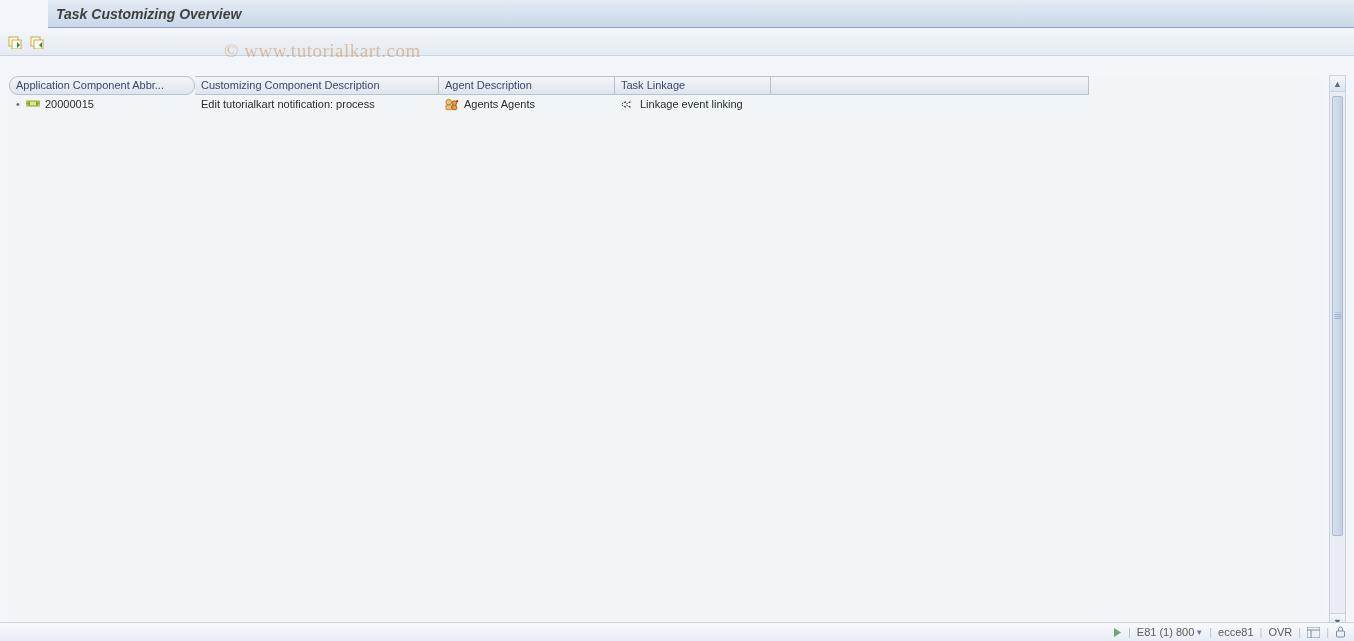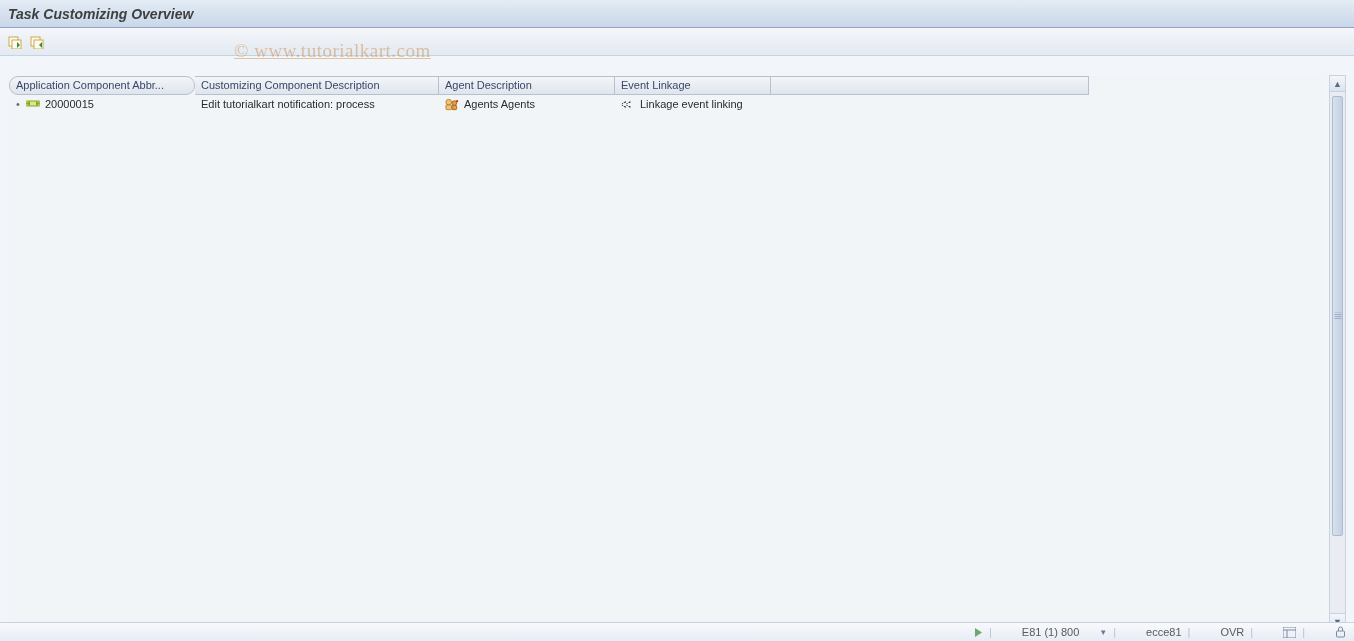--- a/index.html
+++ b/index.html
@@ -14,20 +14,21 @@
     }
 
     
     .titlebar {
       height: 28px;
       background: linear-gradient(to bottom, #e4ecf5 0%, #c9d7e8 100%);
       border-bottom: 1px solid #8ea6c4;
       display: flex;
       align-items: center;
       padding: 0 8px;
+      margin-left: 48px;
     }
     .titlebar .title {
       font-size: 14px;
       font-weight: bold;
       font-style: italic;
       color: #3f3f3f;
     }
 
     
     .toolbar {
@@ -152,49 +153,48 @@
       left: 50%;
       transform: translate(-50%,-50%);
       width: 7px; height: 7px;
       background: repeating-linear-gradient(to bottom,#9fb1ca 0 1px,transparent 1px 2px);
     }
 
     
     .watermark {
       position: absolute;
       top: 40px;
-      left: 234px;
+      left: 224px;
       font-size: 19px;
       font-family: Georgia, "Times New Roman", serif;
       color: rgba(200,130,60,0.45);
       pointer-events: none;
       user-select: none;
       letter-spacing: 0.5px;
-      text-decoration: underline;
     }
 
     
     .statusbar {
       position: absolute;
       left: 0;
       bottom: 0;
       width: 100%;
       height: 19px;
       background: linear-gradient(to bottom,#f7f9fc,#e7ecf4);
       border-top: 1px solid #c8d3e0;
       display: flex;
       align-items: center;
       justify-content: flex-end;
       gap: 6px;
       padding: 0 8px;
       font-size: 11px;
       color: #5a5a5a;
     }
     .status-sep { color:#b9c2d0; }
-    .status-item { display:inline-flex; align-items:center; gap:20px;margin-left:24px; }
+    .status-item { display:inline-flex; align-items:center; gap:1px; }
     .dd-caret { font-size:8px; color:#6a7a92; }
 
     .sap-logo {
       position:absolute;
       left: 640px;
       bottom: 2px;
       font-weight:bold;
       font-style:italic;
       color:#9fbfe0;
       font-size: 13px;
@@ -232,21 +232,21 @@
 <div class="divider-strip"></div>
 
 <div class="watermark">© www.tutorialkart.com</div>
 
 <div class="work-area">
 
   <div class="col-headers">
     <div class="col-h c1">Application Component Abbr...</div>
     <div class="col-h c2">Customizing Component Description</div>
     <div class="col-h c3">Agent Description</div>
-    <div class="col-h c4">Event Linkage</div>
+    <div class="col-h c4">Task Linkage</div>
     <div class="col-h c5"></div>
   </div>
 
   <div class="rows">
     <div class="row">
       <div class="cell c1">
         <span class="glyph" style="width:6px;color:#6b6b6b;">•</span>
         <span class="glyph">
           <svg width="14" height="12" viewBox="0 0 14 12">
             <rect x="0" y="3" width="14" height="5" rx="1" fill="#d9e88e" stroke="#8aa522"></rect>

